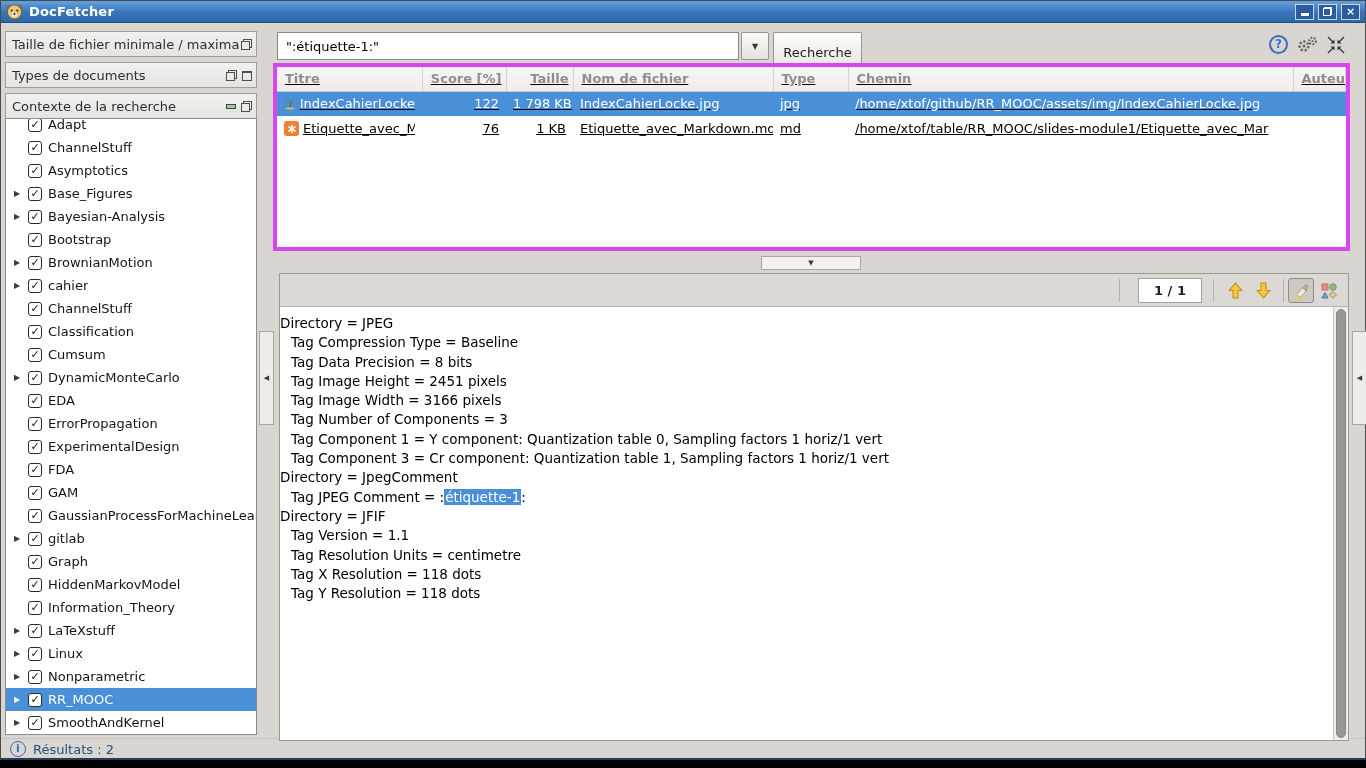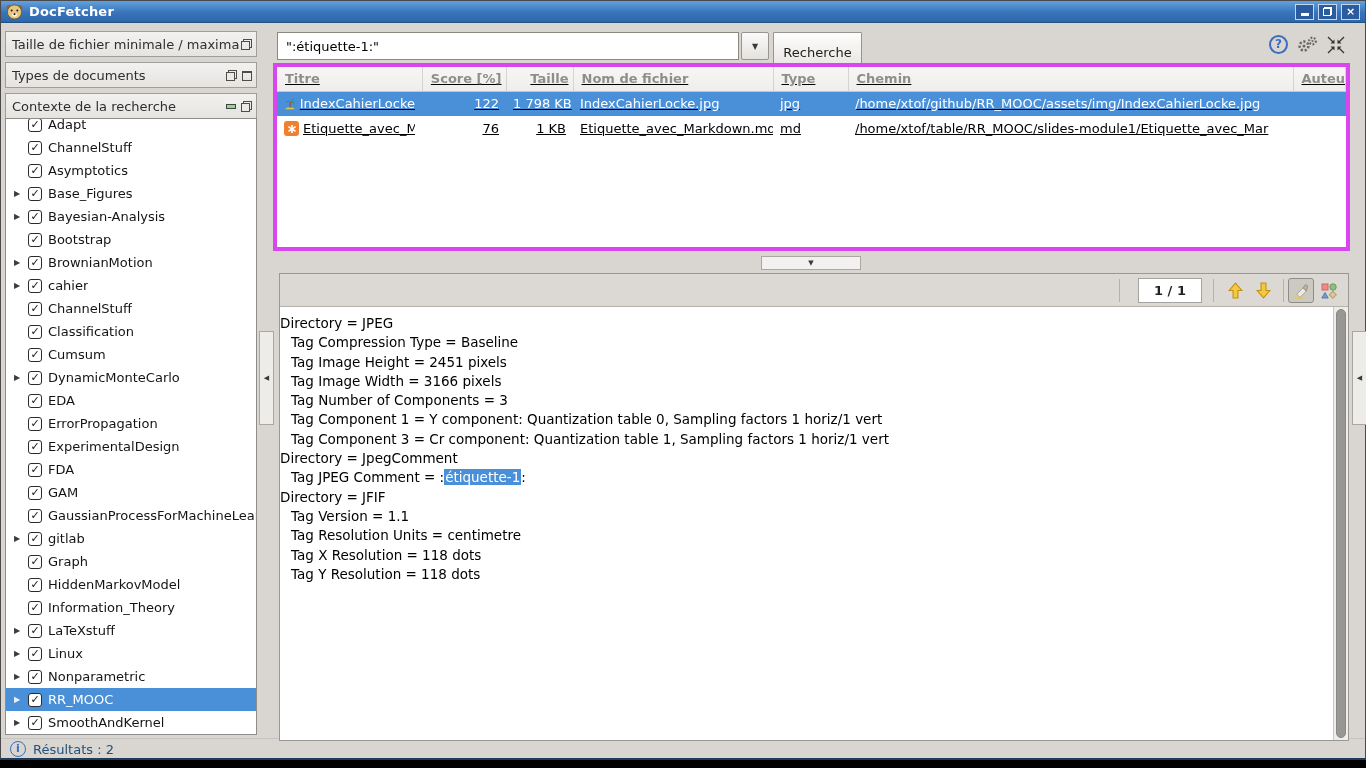--- a/index.html
+++ b/index.html
@@ -434,20 +434,21 @@
           <rect x="1" y="1" width="6" height="6" fill="#ef8a8a" stroke="#c96a6a"></rect>
           <circle cx="12" cy="4" r="3.2" fill="#8fbf7f" stroke="#6a9a5a"></circle>
           <path d="M4 9.5 L7.2 15 L.8 15 Z" fill="#7a9ac9" stroke="#5a7aa9"></path>
           <rect x="9.3" y="9.3" width="5" height="5" fill="#d9c89a" stroke="#b0a070" transform="rotate(45 11.8 11.8)"></rect>
         </svg>
       </div>
     </div>
     <div class="pv-content" id="pv-content">
         <div class="pline"><span>Directory = JPEG</span></div>
         <div class="pline"><span class="ind">Tag Compression Type = Baseline</span></div>
+        <div class="pline"><span class="ind">Tag Data Precision = 8 bits</span></div>
         <div class="pline"><span class="ind">Tag Image Height = 2451 pixels</span></div>
         <div class="pline"><span class="ind">Tag Image Width = 3166 pixels</span></div>
         <div class="pline"><span class="ind">Tag Number of Components = 3</span></div>
         <div class="pline"><span class="ind">Tag Component 1 = Y component: Quantization table 0, Sampling factors 1 horiz/1 vert</span></div>
         <div class="pline"><span class="ind">Tag Component 3 = Cr component: Quantization table 1, Sampling factors 1 horiz/1 vert</span></div>
         <div class="pline"><span>Directory = JpegComment</span></div>
         <div class="pline"><span class="ind"><span>Tag JPEG Comment = :</span><mark>étiquette-1</mark><span>:</span></span></div>
         <div class="pline"><span>Directory = JFIF</span></div>
         <div class="pline"><span class="ind">Tag Version = 1.1</span></div>
         <div class="pline"><span class="ind">Tag Resolution Units = centimetre</span></div>

